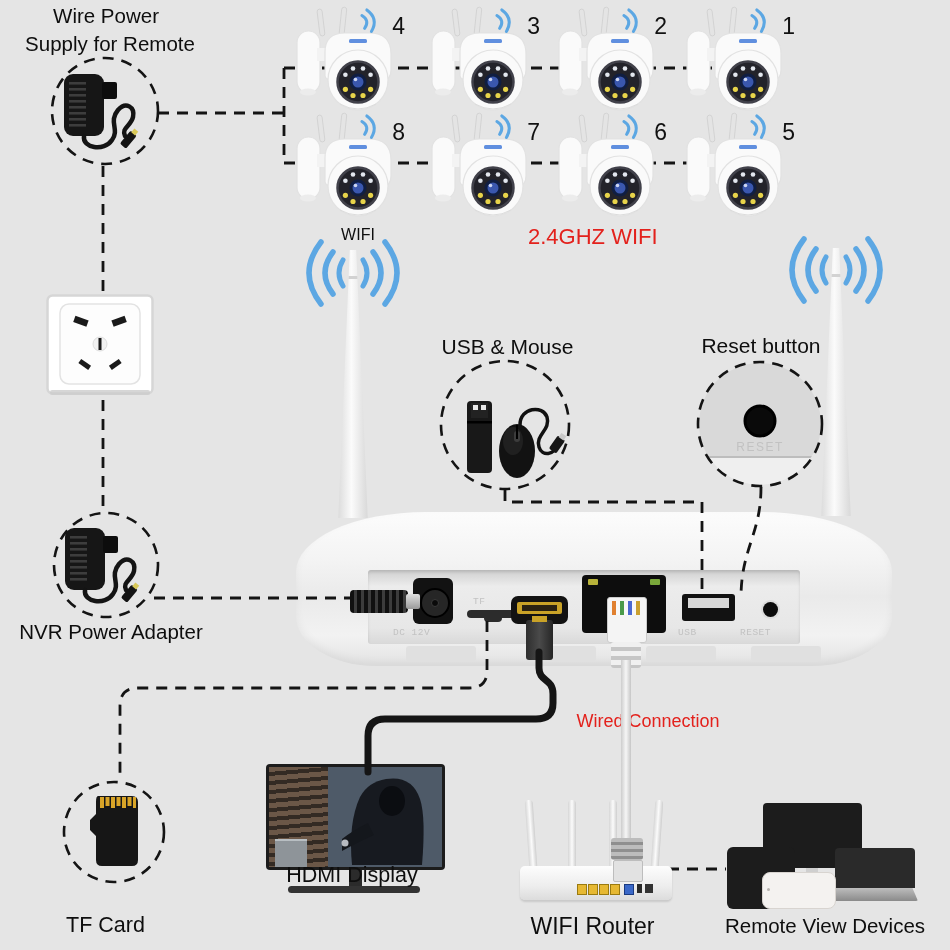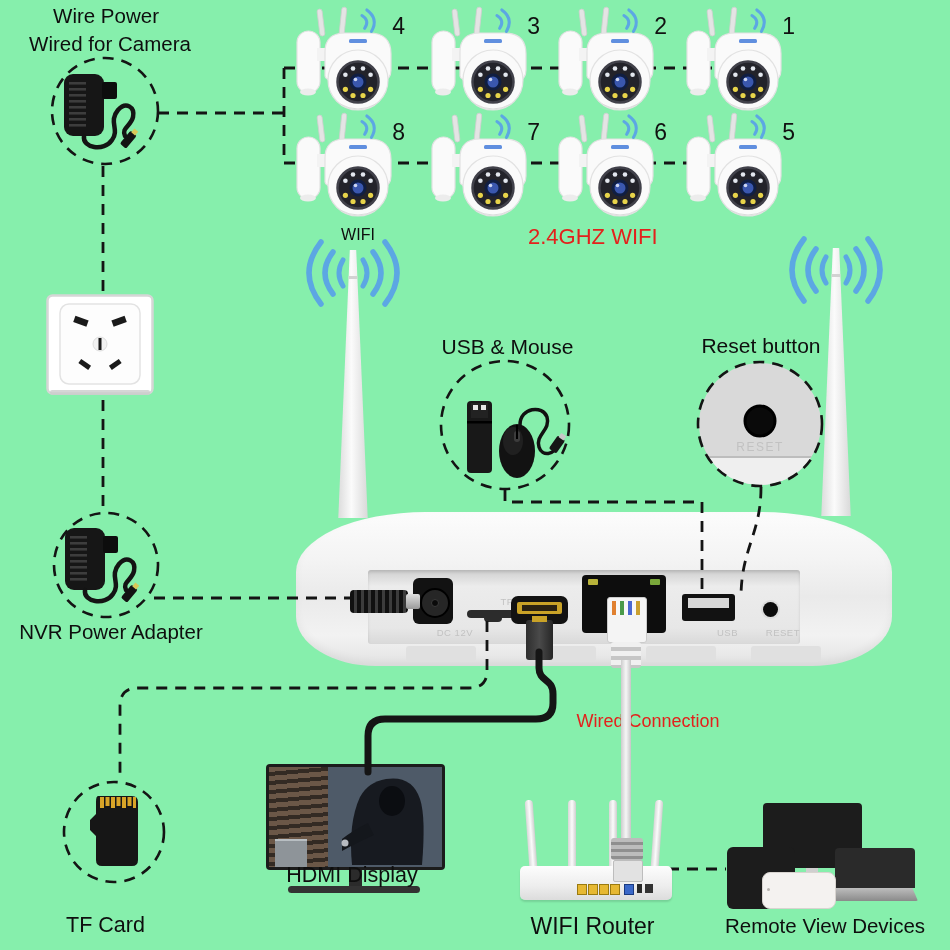--- a/index.html
+++ b/index.html
@@ -1,17 +1,17 @@
 <!DOCTYPE html>
 <html style="--accent-red: #e3211c; --wifi-blue: #5CA7E3; --line: #141414;"><head>
 <meta charset="utf-8">
 <style>
   :root{ --accent-red:#e3211c; --wifi-blue:#5CA7E3; --line:#141414; }
   html,body{margin:0;padding:0;background:#fff;}
-  .stage{position:relative;width:950px;height:950px;background:#86efac;overflow:hidden;
+  .stage{position:relative;width:950px;height:950px;background:#e5e5e5;overflow:hidden;
          font-family:"Liberation Sans",sans-serif;color:#0e0e0e;}
   .abs{position:absolute;}
   .label{position:absolute;color:#0e0e0e;white-space:nowrap;z-index:7;}
   .center{text-align:center;}
   .red{color:var(--accent-red,#e3211c);}
   svg{display:block;}
   .dash{stroke:var(--line,#141414);stroke-width:2.8;fill:none;stroke-dasharray:11 8;}
   .dashc{stroke:var(--line,#141414);stroke-width:2.6;fill:none;stroke-dasharray:11 8;}
   .wifi-stroke{stroke:var(--wifi-blue,#5CA7E3);fill:none;stroke-linecap:round;}
   .layerA{position:absolute;left:0;top:0;z-index:1;}
@@ -29,21 +29,21 @@
     clip-path:polygon(40% 0,60% 0,96% 100%,4% 100%);
     background:linear-gradient(90deg,#d9d9d9,#fbfbfb 45%,#d6d6d6);}
   .nvr-antenna .ring{position:absolute;left:25%;top:26px;width:50%;height:3px;background:#d2d2d2;}
   .nvr-body{position:absolute;left:296px;top:512px;width:596px;height:154px;z-index:3;
     border-radius:130px 130px 80px 80px / 60px 60px 50px 50px;
     background:linear-gradient(180deg,#fcfcfc 0%,#f4f4f4 30%,#eaeaea 55%,#f2f2f2 80%,#e3e3e3 100%);
     box-shadow:inset 0 -4px 8px rgba(0,0,0,0.05);}
   .nvr-panel{position:absolute;left:72px;top:58px;width:432px;height:74px;border-radius:3px;
     background:linear-gradient(180deg,#cfcfcf 0%,#ececec 22%,#e7e7e7 78%,#d9d9d9 100%);
     box-shadow:inset 0 2px 3px rgba(0,0,0,0.12);}
-  .panel-lbl{position:absolute;font-size:9.5px;color:#c2c2c2;text-align:right;letter-spacing:0.5px;}
+  .panel-lbl{position:absolute;font-size:9.5px;color:#c2c2c2;text-align:left;letter-spacing:0.5px;font-family:Liberation Mono, monospace;}
   .port{position:absolute;background:#121212;}
   .foot{position:absolute;height:16px;background:#e0e0e0;bottom:4px;border-radius:3px;}
   
   .eth-cable{position:absolute;left:621px;top:660px;width:10px;height:184px;z-index:4;
     background:linear-gradient(90deg,#cdcdcd,#f6f6f6 50%,#c6c6c6);}
   .plug{position:absolute;z-index:4;}
   
   .r-ant{position:absolute;width:8px;height:68px;top:0;border-radius:4px 4px 0 0;
     background:linear-gradient(90deg,#d6d6d6,#fbfbfb 50%,#cecece);}
   .r-body{position:absolute;left:5px;top:66px;width:152px;height:34px;border-radius:5px;
@@ -64,21 +64,21 @@
     <path class="dash" d="M158,113 H284"></path>
     <path class="dash" d="M284,68 V163"></path>
     <path class="dash" d="M284,68 H712"></path>
     <path class="dash" d="M284,163 H712"></path>
     <path class="dash" d="M103,166 V292"></path>
     <path class="dash" d="M103,400 V511"></path>
     <path class="dash" d="M668,869 H726"></path>
   </svg>
 
   <div class="label center" style="left:0;top:4px;width:212px;font-size:20.5px;">Wire Power</div>
-  <div class="label center" style="left:0;top:32px;width:220px;font-size:20.5px;">Wired for Camera</div>
+  <div class="label center" style="left:0;top:32px;width:220px;font-size:20.5px;">Supply for Remote</div>
   <div class="label center" style="left:318px;top:226px;width:80px;font-size:16px;">WIFI</div>
   <div class="label red" style="left:528px;top:224px;font-size:22px;">2.4GHZ WIFI</div>
   <div class="label center" style="left:420px;top:335px;width:175px;font-size:21px;">USB &amp; Mouse</div>
   <div class="label center" style="left:682px;top:334px;width:158px;font-size:21px;">Reset button</div>
   <div class="label center" style="left:5px;top:620px;width:212px;font-size:20.5px;">NVR Power Adapter</div>
   <div class="label red center" style="left:560px;top:711px;width:176px;font-size:18px;z-index:4;">Wired Connection</div>
   <div class="label center" style="left:33px;top:913px;width:145px;font-size:21.5px;">TF Card</div>
   <div class="label center" style="left:262px;top:863px;width:180px;font-size:21.5px;">HDMI Display</div>
   <div class="label center" style="left:505px;top:913px;width:175px;font-size:23px;">WIFI Router</div>
   <div class="label center" style="left:706px;top:914px;width:238px;font-size:20.5px;">Remote View Devices</div>

